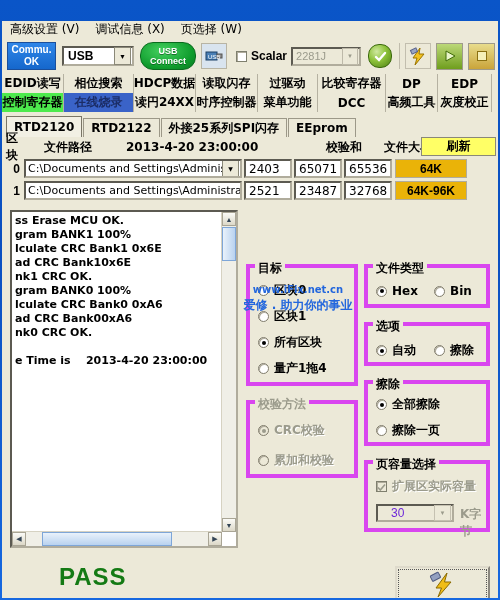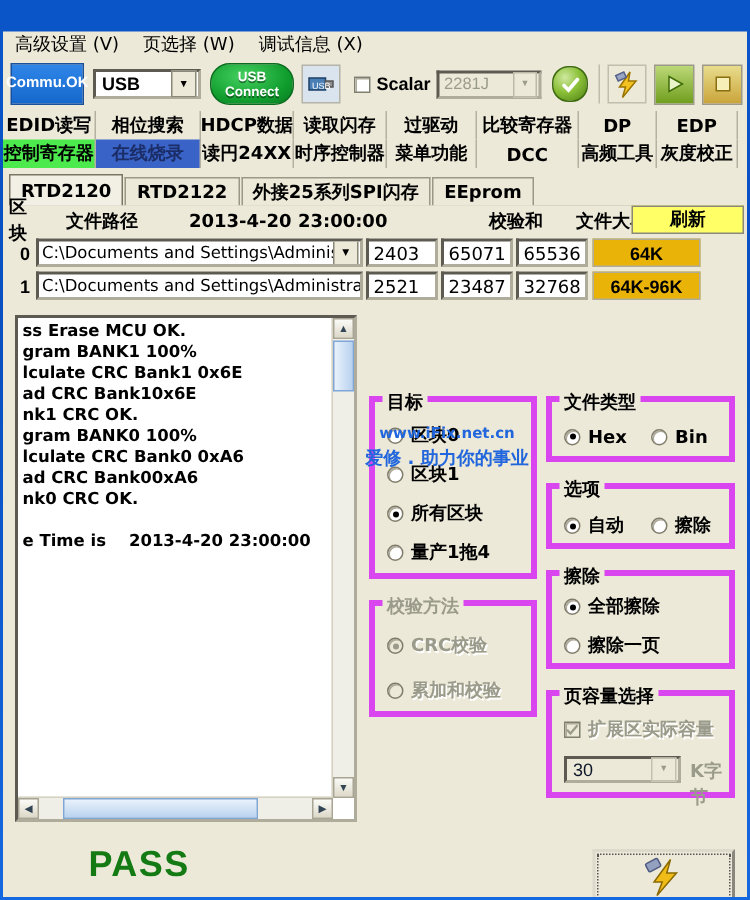--- a/index.html
+++ b/index.html
@@ -66,21 +66,21 @@
   
   #toolbar{
     position:absolute;left:0;top:0;width:496px;height:36px;
     background:#ece9d8;border-bottom:1px solid #c8c4b4;
     display:flex;align-items:center;
   }
   #commu-ok{
     margin-left:5px;width:47px;height:26px;
     background:linear-gradient(180deg,#2f86e8 0%,#1567cc 100%);
     color:#ffffff;font-weight:bold;font-size:10px;line-height:12px;
-    display:flex;flex-direction:row;align-items:center;justify-content:center;
+    display:flex;flex-direction:column;align-items:center;justify-content:center;
     border:1px solid #1a4f9c;
   }
   #conn-select{
     margin-left:6px;width:72px;height:20px;background:#fff;
     border:2px inset #b0ac9c;font-size:12px;font-weight:bold;
     display:flex;align-items:center;box-sizing:border-box;
   }
   #conn-select .val{padding-left:4px;flex:1 1 auto;}
   #conn-select .arrow{
     width:15px;height:16px;margin-right:1px;
@@ -266,21 +266,21 @@
     margin-left:5px;font-size:12px;font-weight:bold;white-space:nowrap;
     font-family:"DejaVu Sans","Liberation Sans",sans-serif;
   }
   .rlabel.dis{color:#9b9b8c;text-shadow:1px 1px 0 #fff;}
   .cap.dis{color:#9b9b8c;}
   
   #cap-combo{
     position:absolute;width:78px;height:18px;background:#ece9d8;
     border:2px inset #b0ac9c;box-sizing:border-box;display:flex;align-items:center;
   }
-  #cap-combo .val{padding-left:4px;flex:1 1 auto;color:#0f172a;font-size:12px;}
+  #cap-combo .val{padding-left:13px;flex:1 1 auto;color:#6d28d9;font-size:12px;}
   #cap-combo .arrow{
     width:15px;height:14px;margin-right:1px;background:#ece9d8;
     border:1px solid #c5c1b1;color:#9b9b8c;display:flex;
     align-items:center;justify-content:center;font-size:6px;
   }
   #cap-unit{position:absolute;font-size:12px;font-weight:bold;color:#9b9b8c;
     font-family:"DejaVu Sans","Liberation Sans",sans-serif;}
   
   #status-pass{
     position:absolute;left:57px;top:525px;font-size:24px;font-weight:bold;
@@ -295,22 +295,22 @@
   }
 </style>
 </head>
 <body>
 
 <div id="window">
 
 
   <div id="menubar">
     <div class="menu-item">高级设置 (V)</div>
+    <div class="menu-item">调试信息 (X)</div>
     <div class="menu-item">页选择 (W)</div>
-    <div class="menu-item">调试信息 (X)</div>
   </div>
 
   <div id="client">
 
     <div id="toolbar">
       <div id="commu-ok">
         <span>Commu.</span>
         <span>OK</span>
       </div>
 

